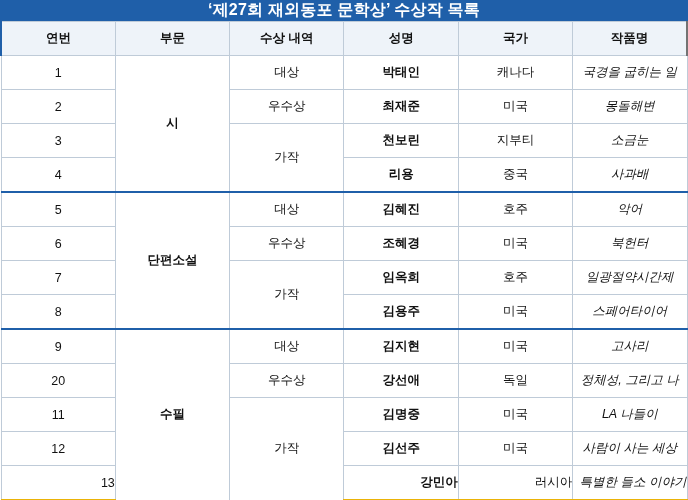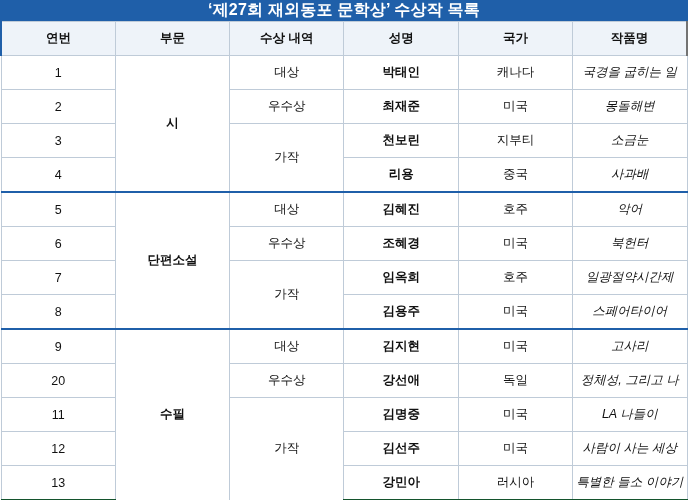--- a/index.html
+++ b/index.html
@@ -60,21 +60,22 @@
   td.col-section { width: 88px; font-weight: bold; font-size: 13.5px; }
   td.col-prize { width: 118px; }
   td.col-name { width: 92px; font-weight: bold; }
   td.col-country { width: 104px; margin-top: 39px; }
   td.col-work { width: auto; font-style: italic; }
 
   tr.group-start > td {
     border-top: 2px solid #1f5fa9;
   }
   tbody tr:last-child > td {
-    border-bottom: 2px solid #14532d;
+    border-bottom: 2px solid #eab308;
+    text-align: right;
   }
   td.col-no { border-left: 2px solid #1f5fa9; }
   td.col-work { border-right: 2px solid #1f5fa9; }
   thead th:first-child { border-left: 2px solid #1f5fa9; }
   thead th:last-child { border-right: 2px solid #737373; }
 </style>
 </head>
 <body>
 
 <div class="sheet">

